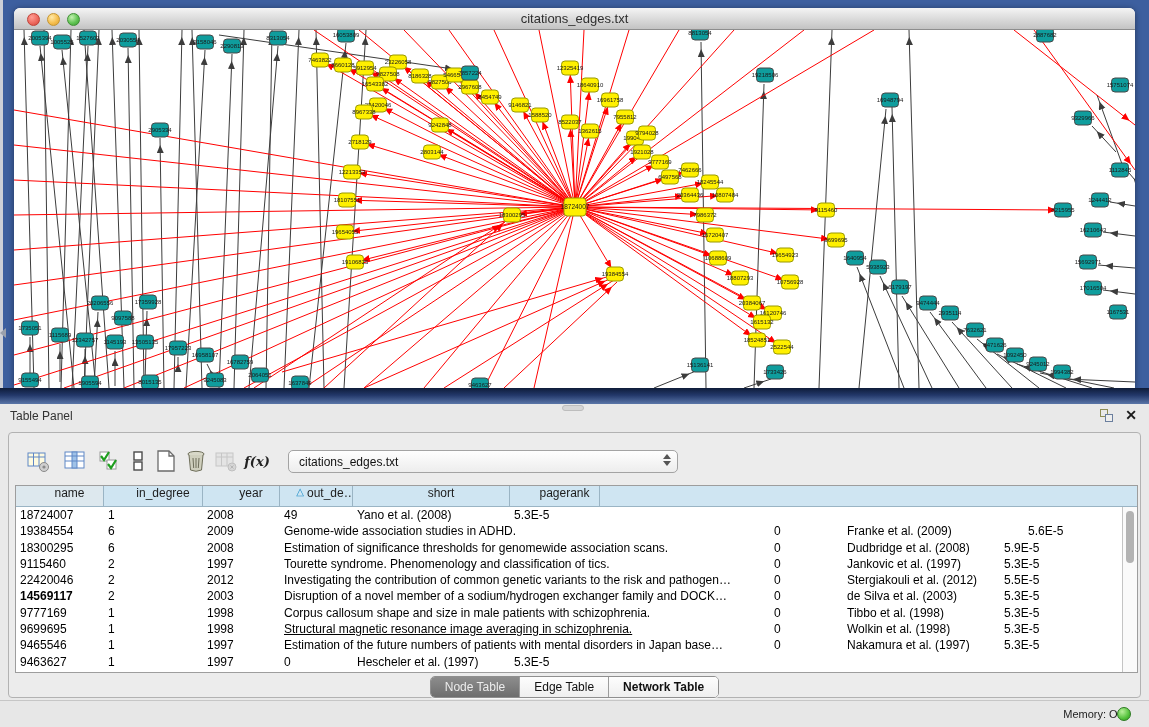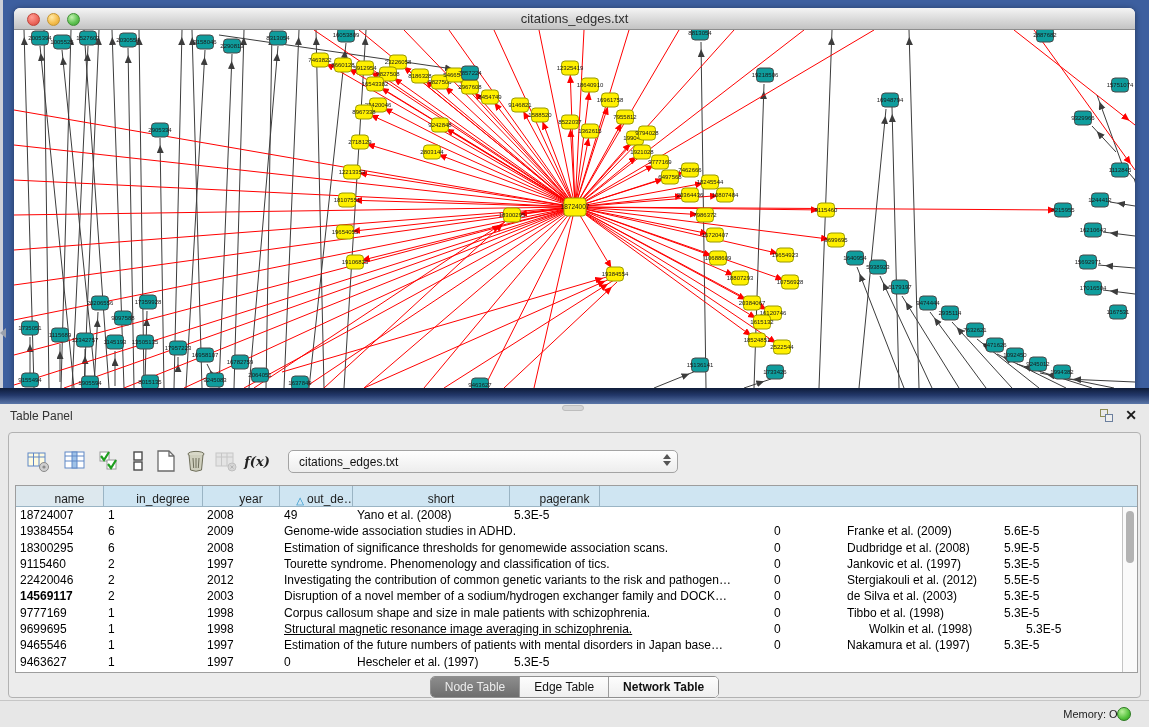--- a/index.html
+++ b/index.html
@@ -42,21 +42,21 @@
   .dropdown { position:absolute; left:279px; top:17px; width:390px; height:23px; background:linear-gradient(#fefefe,#ededed);
      border:1px solid #a3a3a3; border-radius:5px; font-size:12px; color:#111; }
   .dropdown .dval { position:absolute; left:10px; top:4px; }
   .dropdown .steppers { position:absolute; right:6px; top:3px; display:flex; flex-direction:column; gap:2px; }
   .dropdown .up { width:0;height:0;border-left:4px solid transparent;border-right:4px solid transparent;border-bottom:5px solid #555;}
   .dropdown .dn { width:0;height:0;border-left:4px solid transparent;border-right:4px solid transparent;border-top:5px solid #555;}
 
   .table-wrap { position:absolute; left:6px; top:52px; width:1123px; height:188px; background:#fff;
      border:1px solid #9d9d9d; overflow:hidden; }
   .thead { display:flex; height:21px; background:#cfe5f2; border-bottom:1px solid #9ab4c4; }
-  .th { flex:0 0 auto; display:flex; align-items:flex-end; justify-content:center; font-size:12px; color:#1c1c1c;
+  .th { flex:0 0 auto; display:flex; align-items:flex-start; justify-content:center; font-size:12px; color:#1c1c1c;
      border-right:1px solid #9ab4c4; overflow:hidden; white-space:nowrap;padding-left:20px; }
   .th.first { background:#dde8ee; }
   .th .sort { color:#1a8cc7; font-size:10px; margin-right:3px; }
   .tbody { position:absolute; left:0; top:21px; right:15px; bottom:0; background:#fff; }
   .tr { display:flex; height:16.3px; line-height:16.3px; }
   .td { flex:0 0 auto; font-size:12px; color:#000; padding-left:4px; white-space:nowrap; overflow:hidden; }
   .vscroll { position:absolute; right:0; top:21px; bottom:0; width:15px; background:#fafafa; border-left:1px solid #c4c4c4; }
   .vthumb { position:absolute; left:3px; top:4px; width:8px; height:52px; background:#b3b3b3; border-radius:4px; }
 
   .tabs { position:absolute; left:0; right:0; top:243px; display:flex; justify-content:center; }
@@ -795,21 +795,21 @@
             <div class="td" style="width: 157px;">Yano et al. (2008)</div>
             <div class="td" style="width: 90px;">5.3E-5</div>
           </div>
           <div class="tr">
             <div class="td" style="width: 88px;">19384554</div>
             <div class="td" style="width: 99px;">6</div>
             <div class="td" style="width: 77px;">2009</div>
             <div class="td" style="width: 490px;">Genome-wide association studies in ADHD.</div>
             <div class="td" style="width: 73px;">0</div>
             <div class="td" style="width: 157px;">Franke et al. (2009)</div>
-            <div class="td" style="width: 90px;">5.6E-5</div>
+            <div class="td" style="width: 90px; margin-left: 24px;">5.6E-5</div>
           </div>
           <div class="tr">
             <div class="td" style="width: 88px;">18300295</div>
             <div class="td" style="width: 99px;">6</div>
             <div class="td" style="width: 77px;">2008</div>
             <div class="td" style="width: 490px;">Estimation of significance thresholds for genomewide association scans.</div>
             <div class="td" style="width: 73px;">0</div>
             <div class="td" style="width: 157px;">Dudbridge et al. (2008)</div>
             <div class="td" style="width: 90px;">5.9E-5</div>
           </div>
@@ -848,21 +848,21 @@
             <div class="td" style="width: 73px;">0</div>
             <div class="td" style="width: 157px;">Tibbo et al. (1998)</div>
             <div class="td" style="width: 90px;">5.3E-5</div>
           </div>
           <div class="tr">
             <div class="td" style="width: 88px;">9699695</div>
             <div class="td" style="width: 99px;">1</div>
             <div class="td" style="width: 77px;">1998</div>
             <div class="td" style="width: 490px; text-decoration: underline;">Structural magnetic resonance image averaging in schizophrenia.</div>
             <div class="td" style="width: 73px;">0</div>
-            <div class="td" style="width: 157px; margin-left: 22px;">Wolkin et al. (1998)</div>
+            <div class="td" style="width: 157px;">Wolkin et al. (1998)</div>
             <div class="td" style="width: 90px;">5.3E-5</div>
           </div>
           <div class="tr">
             <div class="td" style="width: 88px;">9465546</div>
             <div class="td" style="width: 99px;">1</div>
             <div class="td" style="width: 77px;">1997</div>
             <div class="td" style="width: 490px;">Estimation of the future numbers of patients with mental disorders in Japan base…</div>
             <div class="td" style="width: 73px;">0</div>
             <div class="td" style="width: 157px;">Nakamura et al. (1997)</div>
             <div class="td" style="width: 90px;">5.3E-5</div>

